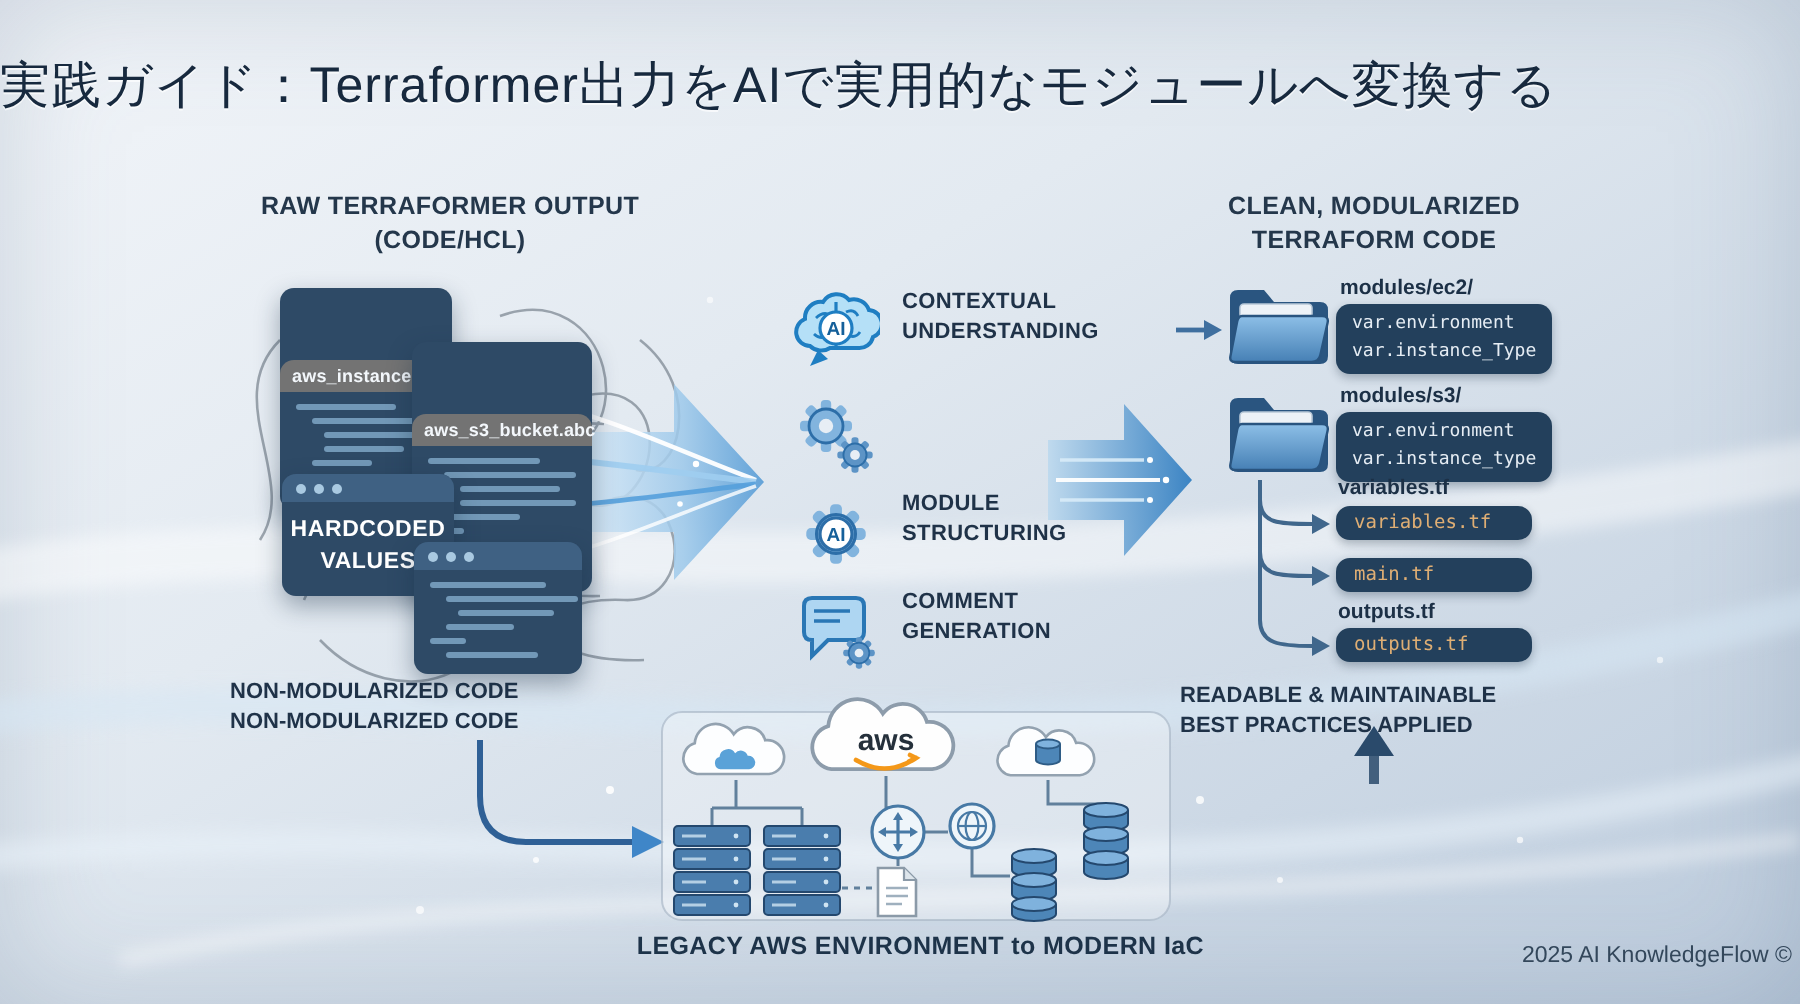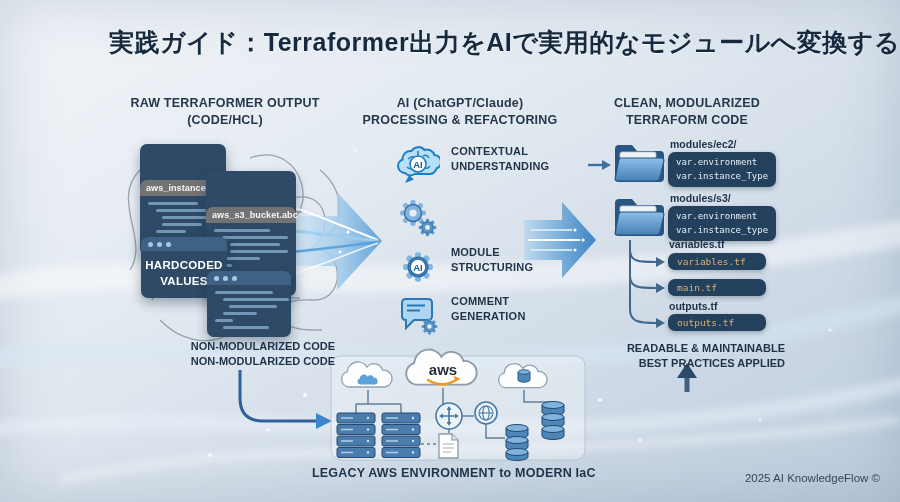--- a/index.html
+++ b/index.html
@@ -1,44 +1,44 @@
 <!DOCTYPE html>
 <html><head>
 <meta charset="utf-8">
 <style>
   html,body{margin:0;padding:0;background:#98a6b6;}
   .canvas{position:relative;width:900px;height:502px;overflow:hidden;
     background:linear-gradient(150deg,#f2f5f9 0%,#e3eaf1 38%,#ccd8e5 75%,#bccbdc 100%);
     font-family:"Liberation Sans",sans-serif;box-shadow:inset 0 0 60px rgba(90,115,145,.25);}
-  .title{position:absolute;left:0;right:0;top:26px;text-align:right;font-size:25px;font-weight:700;
-    color:#17293e;letter-spacing:.5px;text-shadow:0 1px 0 rgba(255,255,255,.65);margin-left:16px;}
+  .title{position:absolute;left:0;right:0;top:26px;text-align:left;font-size:25px;font-weight:400;
+    color:#17293e;letter-spacing:.5px;text-shadow:0 1px 0 rgba(255,255,255,.65);}
   .hdr{position:absolute;text-align:center;font-weight:700;font-size:12.5px;line-height:1.32;
     color:#24374b;letter-spacing:.2px;}
-  .cap{position:absolute;text-align:right;font-weight:700;font-size:11px;line-height:1.35;color:#1f3248;}
+  .cap{position:absolute;text-align:left;font-weight:700;font-size:11px;line-height:1.35;color:#1f3248;}
   .overlay{position:absolute;left:0;top:0;pointer-events:none;}
   .codewin{position:absolute;background:#2e4a66;border-radius:7px;box-shadow:0 5px 12px rgba(22,44,68,.38);z-index:3;}
   .tb{background:#737373;border-radius:7px 7px 0 0;padding:3px 6px;color:#f3f7fb;font-size:9px;
     font-weight:700;white-space:nowrap;letter-spacing:.1px;margin-top:36px;}
   .dotsbar{display:flex;gap:4px;align-items:center;background:#3f6183;border-radius:7px 7px 0 0;padding:4px 7px;height:6px;}
   .dot{width:5px;height:5px;border-radius:50%;background:#a9c9e1;}
   .cbody{padding:6px 8px 8px;}
   .cl{height:3px;border-radius:2px;background:#7ea6c6;opacity:.85;margin-top:4px;}
   .hardtxt{color:#ffffff;font-weight:700;font-size:11.5px;line-height:1.35;text-align:center;padding:7px 3px 9px;letter-spacing:.3px;}
   .step{position:absolute;display:flex;gap:11px;width:180px;height:46px;z-index:3;}
   .steplabel{font-size:11px;font-weight:700;color:#1f3248;line-height:1.35;letter-spacing:.2px;}
   .flabel{position:absolute;font-size:10.5px;font-weight:700;color:#1c3046;z-index:3;white-space:nowrap;}
   .varbox{position:absolute;background:#23405c;border-radius:7px;padding:4px 8px;
     font-family:"DejaVu Sans Mono",monospace;font-size:9px;line-height:1.5;color:#e6edf4;
     box-shadow:0 2px 5px rgba(20,40,60,.3);white-space:nowrap;z-index:3;}
   .filebox{position:absolute;background:#23405c;border-radius:7px;padding:3px 9px;width:80px;
     font-family:"DejaVu Sans Mono",monospace;font-size:9.5px;color:#dfae74;
     box-shadow:0 2px 5px rgba(20,40,60,.3);white-space:nowrap;z-index:3;}
-  .bcap{position:absolute;left:312px;top:466px;width:290px;text-align:left;font-weight:700;
+  .bcap{position:absolute;left:312px;top:466px;width:290px;text-align:right;font-weight:700;
     font-size:12.5px;color:#1d3349;letter-spacing:.2px;}
-  .copy{position:absolute;right:20px;top:472px;font-size:11.5px;color:#33475b;margin-left:16px;}
+  .copy{position:absolute;right:4px;top:472px;font-size:11.5px;color:#33475b;margin-left:16px;}
 </style>
 </head>
 <body>
 
 <div class="canvas">
 
   <svg class="overlay" width="900" height="502" viewBox="0 0 900 502">
     <defs>
       <linearGradient id="agrad1" x1="0" y1="0" x2="1" y2="0">
         <stop offset="0" stop-color="#e3f0fa"></stop>
@@ -263,24 +263,20 @@
       </g>
     </g>
   </svg>
 
   <div class="title">実践ガイド：Terraformer出力をAIで実用的なモジュールへ変換する</div>
 
   <div class="hdr" style="left:112px;top:95px;width:226px">
     <div>RAW TERRAFORMER OUTPUT</div>
     <div>(CODE/HCL)</div>
   </div>
-  <div class="hdr" style="left:350px;top:95px;width:220px">
-    <div>AI (ChatGPT/Claude)</div>
-    <div>PROCESSING &amp; REFACTORING</div>
-  </div>
   <div class="hdr" style="left:588px;top:95px;width:198px">
     <div>CLEAN, MODULARIZED</div>
     <div>TERRAFORM CODE</div>
   </div>
 
   <div class="codewin" style="left:140px;top:144px;width:86px">
     <div class="tb">aws_instance.xyz</div>
     <div class="cbody">
       <div class="cl" style="width:50px;margin-top:0"></div>
       <div class="cl" style="width:60px;margin-left:8px"></div>

